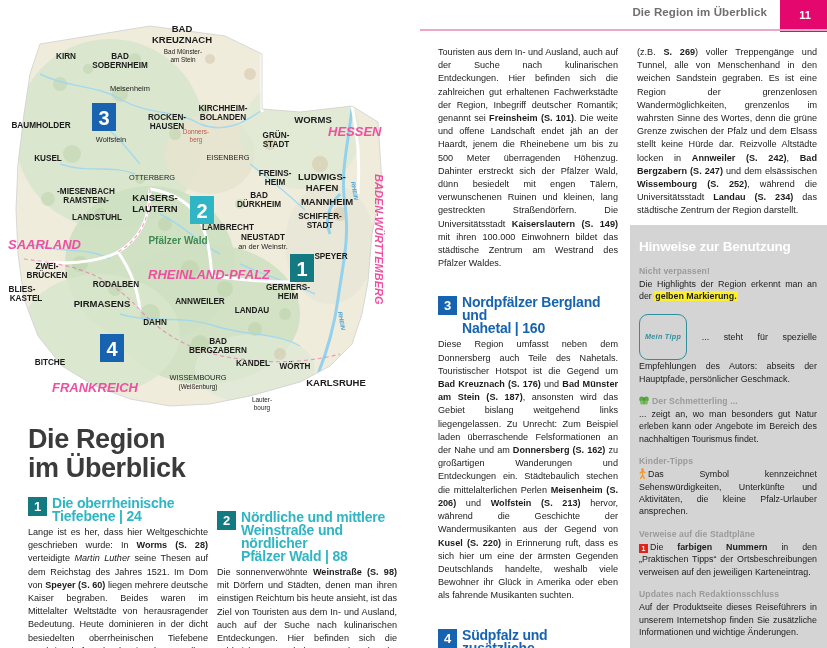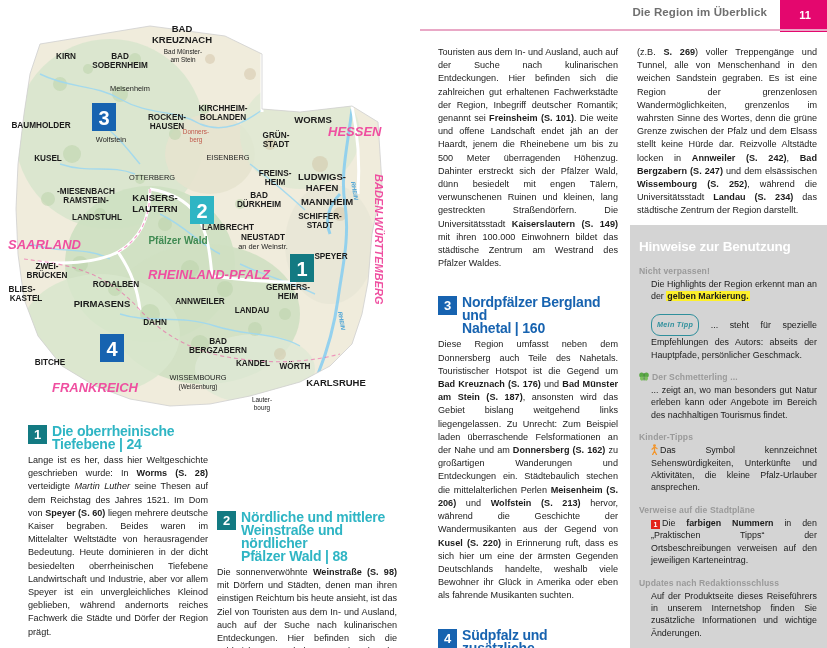--- a/index.html
+++ b/index.html
@@ -94,27 +94,27 @@
   #hinweise-title{
     font-size:13.5px;font-weight:bold;color:#ffffff;
     margin:0 0 12px 0;letter-spacing:-.2px;
   }
   .hint-head{
     font-size:8.6px;font-weight:bold;color:#9a9a9a;
     margin:0 0 2px 0;letter-spacing:.1px;
   }
   .hint-body{
     font-size:8.9px;line-height:12.4px;text-align:justify;
-    color:#1b1b1b;margin:0 0 11px 12px;
+    color:#1b1b1b;margin:0 0 11px 0;
   }
   .hint-body b{font-weight:bold;}
   .hl-yellow{background:#fdf02a;padding:0 1px;font-weight:bold;}
   .mein-tipp{
     display:inline-block;border:1px solid #2f8f9c;border-radius:9px;
-    padding:4px 5px;font-size:7.2px;font-style:italic;font-weight:bold;
+    padding:16px 5px;font-size:7.2px;font-style:italic;font-weight:bold;
     color:#2f8f9c;letter-spacing:.3px;vertical-align:1px;
   }
   .mini-badge-red{
     display:inline-block;width:9px;height:9px;background:#e2231a;
     color:#fff;font-size:7px;font-weight:bold;text-align:center;
     line-height:9px;vertical-align:-1px;margin-right:2px;
   }
   .butterfly-icon{
     display:inline-block;width:10px;height:9px;vertical-align:-1px;margin-right:3px;
   }
@@ -318,20 +318,24 @@
     <text x="302" y="262" text-anchor="middle" fill="#ffffff" font-size="20" font-weight="bold" font-family="Liberation Sans, sans-serif">1</text>
   </g>
   <g>
     <rect x="100" y="320" width="24" height="28" fill="#1763b0"></rect>
     <text x="112" y="342" text-anchor="middle" fill="#ffffff" font-size="20" font-weight="bold" font-family="Liberation Sans, sans-serif">4</text>
   </g>
 </svg>
 </div>
 
 <div class="col" id="col1">
+  <h1 id="main-title">
+    <span>Die Region</span><br>
+    <span>im Überblick</span>
+  </h1>
 
   <div class="sec">
     <div class="sec-badge badge-teal">1</div>
     <div class="sec-title title-teal">
       <span>Die oberrheinische</span><br>
       <span>Tiefebene | 24</span>
     </div>
   </div>
   <p class="body-text"><span>Lange ist es her, dass hier Weltgeschichte geschrieben wurde: In </span><b>Worms (S. 28)</b><span> verteidigte </span><i>Martin Luther</i><span> seine Thesen auf dem Reichstag des Jahres 1521. Im Dom von </span><b>Speyer (S. 60)</b><span> liegen mehrere deutsche Kaiser begraben. Beides waren im Mittelalter Weltstädte von herausragender Bedeutung. Heute dominieren in der dicht besiedelten oberrheinischen Tiefebene Landwirtschaft und Industrie, aber vor allem Speyer ist ein unvergleichliches Kleinod geblieben, während andernorts reiches Fachwerk die Städte und Dörfer der Region prägt.</span></p>
 </div>

